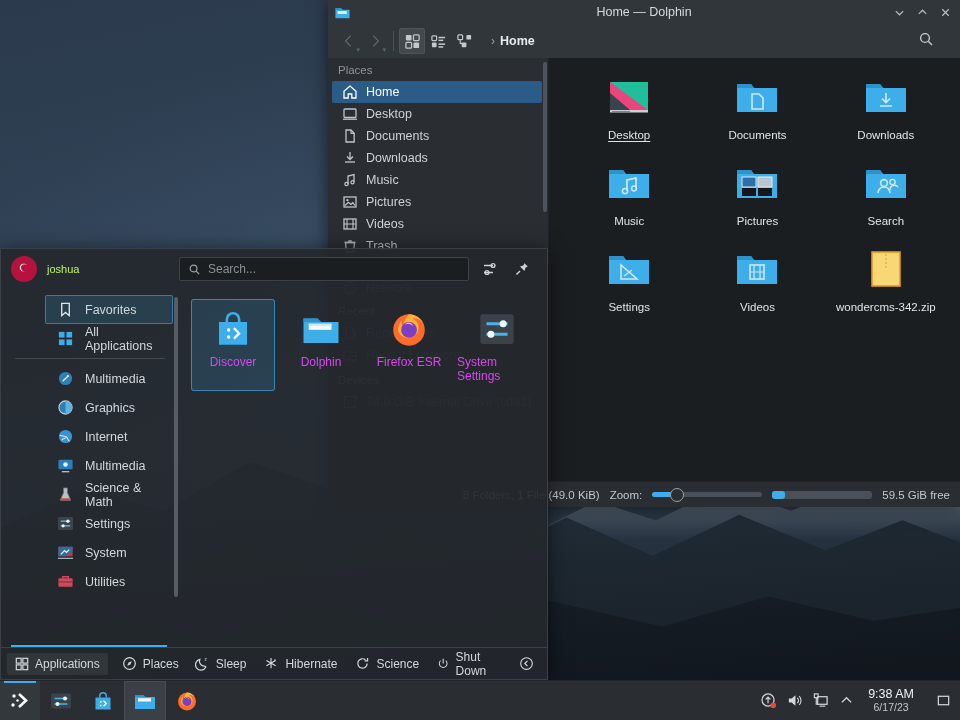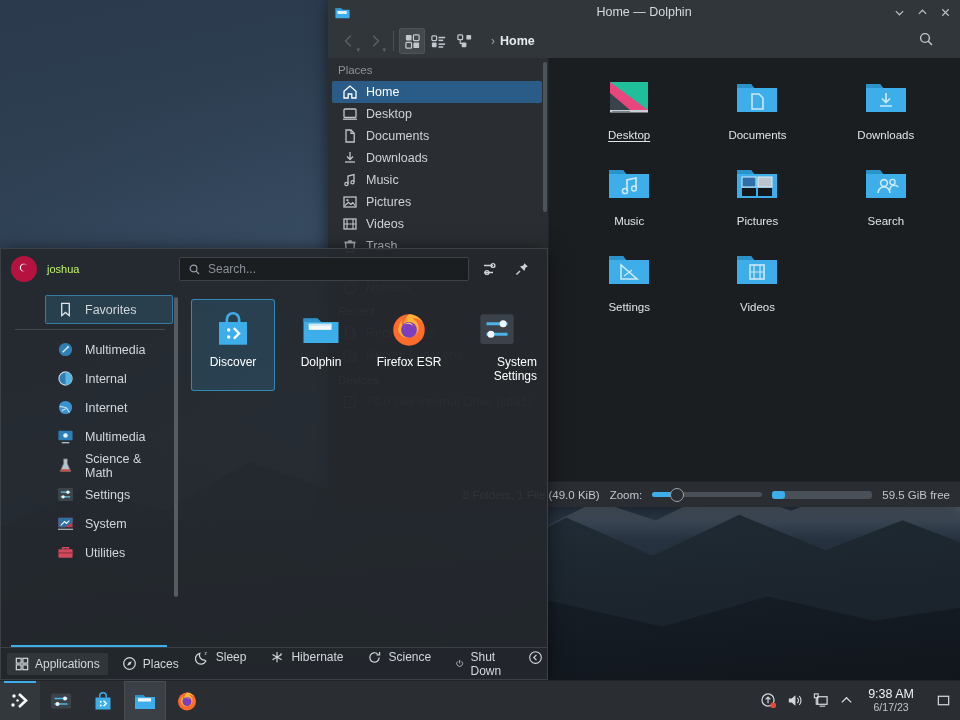--- a/index.html
+++ b/index.html
@@ -227,34 +227,34 @@
   .app-tile {
     display:flex; flex-direction:column; align-items:center; gap:5px;
     padding:9px 2px 8px; border-radius:3px; cursor:default; min-height:88px;
   }
   .app-tile.sel {
     background:rgba(61,174,233,.17);
     box-shadow:inset 0 0 0 1px rgba(61,174,233,.65);
   }
   .app-ico48 { width:42px; height:42px; }
   .app-label {
-    font-size:12px; color:#ffffff; text-align:right; line-height:14px;
+    font-size:12px; color:#d946ef; text-align:left; line-height:14px;
     max-width:90px;
   }
 
   .lh-footer {
     height:32px; flex:none; display:flex; align-items:center;
     padding:0 8px 0 6px; border-top:1px solid #3a4046;
   }
   .ft-btn {
     display:flex; align-items:center; gap:6px; padding:4px 8px;
     font-size:12px; color:#d2d7dc; cursor:default; border-radius:2px;
   }
   .ft-btn.active { background:rgba(255,255,255,.07); }
-  .ft-right { margin-left:auto; display:flex; align-items:flex-start; gap:8px; }
+  .ft-right { margin-left:auto; display:flex; align-items:center; gap:2px; }
 
   
   #taskbar {
     position:absolute; left:0; bottom:0; width:960px; height:40px;
     background:#2a2e32; display:flex; align-items:center;
     border-top:1px solid #22262a;
   }
   .tb-launcher {
     width:40px; height:40px; display:flex; align-items:center; justify-content:center;
     cursor:default; position:relative;
@@ -579,20 +579,27 @@
         <div class="file-item">
           <svg class="f-ico" viewBox="0 0 48 48">
             <path d="M4 10h14l3 4h23v24H4z" fill="#3daee9"></path>
             <path d="M4 10h14l3 4H4z" fill="#2b93c9"></path>
             <rect x="17" y="19" width="14" height="14" fill="none" stroke="#cde9f8" stroke-width="1.6"></rect>
             <path d="M21 19v14M27 19v14M17 26h14" stroke="#cde9f8" stroke-width="1.2"></path>
           </svg>
           <span class="fname">Videos</span>
         </div>
 
+        <div class="file-item">
+          <svg class="f-ico" viewBox="0 0 48 48">
+            <rect x="10" y="6" width="28" height="34" fill="#f8d775" stroke="#e8961e" stroke-width="1.6"></rect>
+            <path d="M24 8v16" stroke="#e0b44a" stroke-width="1.4" stroke-dasharray="2 2"></path>
+          </svg>
+          <span class="fname">wondercms-342.zip</span>
+        </div>
 
       </div>
     </div>
   </div>
 
   <div class="dol-status">
     <span>8 Folders, 1 File (49.0 KiB)</span>
     <span class="zoom-label">Zoom:</span>
     <div class="zslider">
       <div class="ztrack"></div>
@@ -644,38 +651,47 @@
 
     <div class="cats">
 
       <div class="cat-row sel">
         <svg class="cat-ico" viewBox="0 0 18 18">
           <path d="M5 2.5h8v13l-4-3.4-4 3.4z" fill="none" stroke="#e0e5ea" stroke-width="1.4"></path>
         </svg>
         <span>Favorites</span>
       </div>
 
+      <div class="cat-row">
+        <svg class="cat-ico" viewBox="0 0 18 18">
+          <rect x="2" y="2" width="6" height="6" fill="#3daee9"></rect>
+            <rect x="10" y="2" width="6" height="6" fill="#3daee9"></rect>
+          <rect x="2" y="10" width="6" height="6" fill="#3daee9"></rect>
+            <rect x="10" y="10" width="6" height="6" fill="#3daee9"></rect>
+        </svg>
+        <span>All Applications</span>
+      </div>
 
       <div class="cat-div"></div>
 
       <div class="cat-row">
         <svg class="cat-ico" viewBox="0 0 18 18">
           <circle cx="9" cy="9" r="7" fill="#2f7fb5"></circle>
           <path d="M6 12l6-6M11 5.5l1.5 1.5" stroke="#dceefa" stroke-width="1.4"></path>
         </svg>
         <span>Multimedia</span>
       </div>
 
 
       <div class="cat-row">
         <svg class="cat-ico" viewBox="0 0 18 18">
           <circle cx="9" cy="9" r="7" fill="#2f7fb5" stroke="#cfd8de" stroke-width="1.1"></circle>
           <path d="M9 2a7 7 0 0 1 0 14z" fill="#5ab4e4"></path>
         </svg>
-        <span>Internal</span>
+        <span>Graphics</span>
       </div>
 
       <div class="cat-row">
         <svg class="cat-ico" viewBox="0 0 18 18">
           <circle cx="9" cy="9" r="7" fill="#3a93cf"></circle>
           <path d="M3 7.5c2.5 1.5 5 .5 7 2s1 4 3.5 4.5M5 13c1-2 3-1 4-3" fill="none" stroke="#d8eaf6" stroke-width="1.1"></path>
         </svg>
         <span>Internet</span>
       </div>
 

